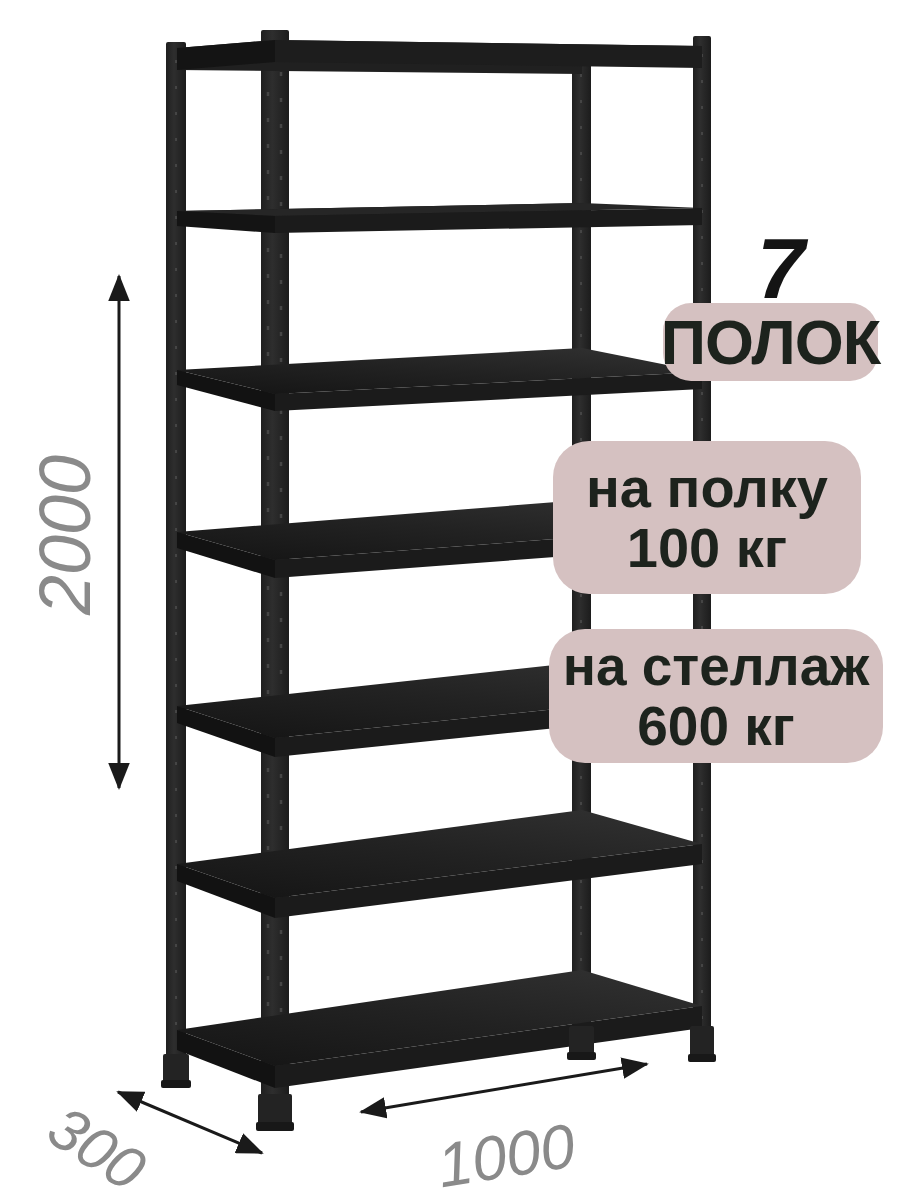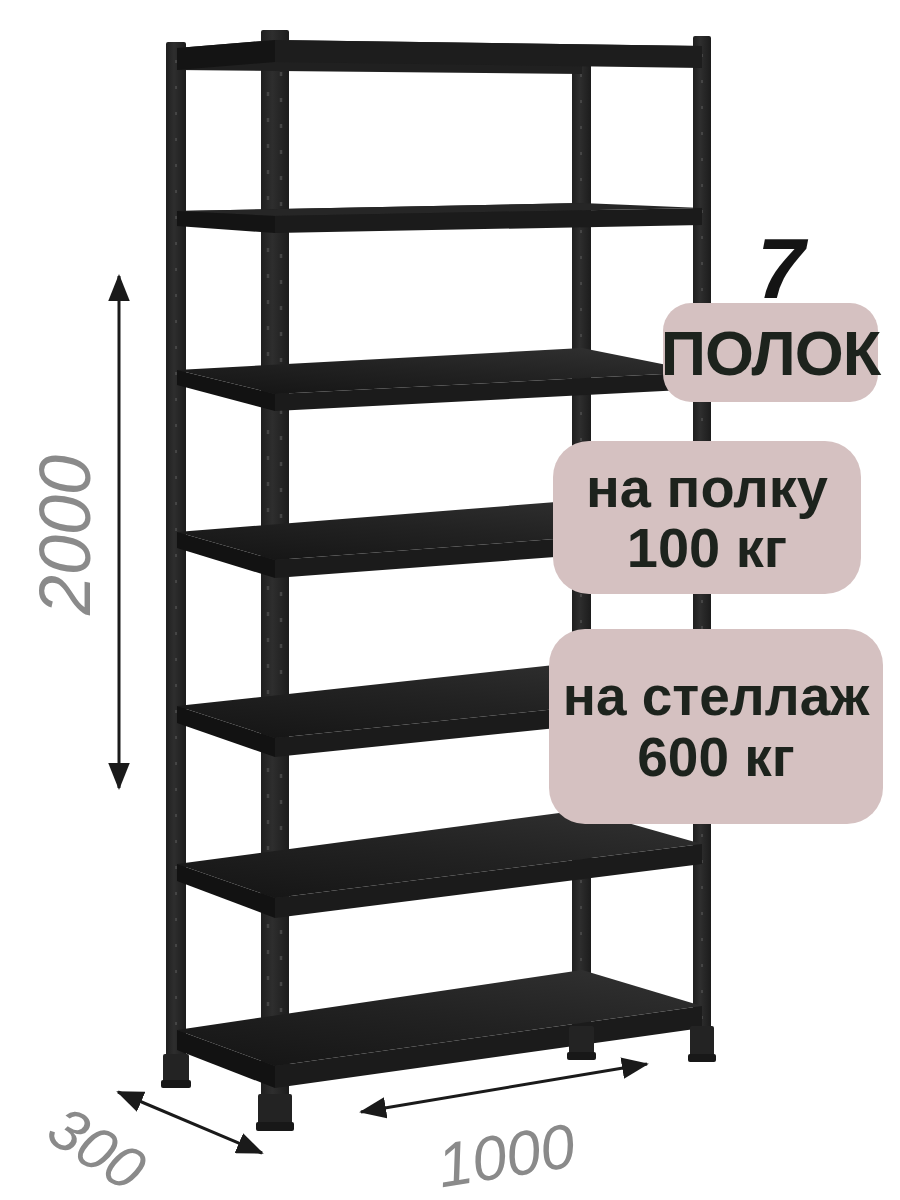--- a/index.html
+++ b/index.html
@@ -21,25 +21,25 @@
     transform:rotate(33deg);}
   .dim-width{left:356px;top:1110px;width:300px;height:90px;font-size:62px;
     transform:rotate(-9deg);}
 
   
   .badge{
     position:absolute;background:#d5c1c1;color:#1d231d;
     display:flex;flex-direction:column;align-items:center;justify-content:center;
     font-weight:bold;text-align:center;
   }
-  .badge-shelves{left:663px;top:303px;width:215px;height:99px;border-radius:28px;
+  .badge-shelves{left:663px;top:303px;width:215px;height:78px;border-radius:28px;
     font-size:63px;letter-spacing:-1px;}
   .badge-shelf-load{left:553px;top:441px;width:308px;height:153px;border-radius:36px;
     font-size:56px;line-height:1.07;}
-  .badge-rack-load{left:549px;top:629px;width:334px;height:195px;border-radius:36px;
+  .badge-rack-load{left:549px;top:629px;width:334px;height:134px;border-radius:36px;
     font-size:55px;line-height:1.1;}
 
   .seven{
     position:absolute;left:700px;top:222px;width:162px;height:92px;
     color:#141414;font-size:86px;font-weight:bold;font-style:italic;
     display:flex;align-items:center;justify-content:center;
   }
 </style>
 </head>
 <body>

